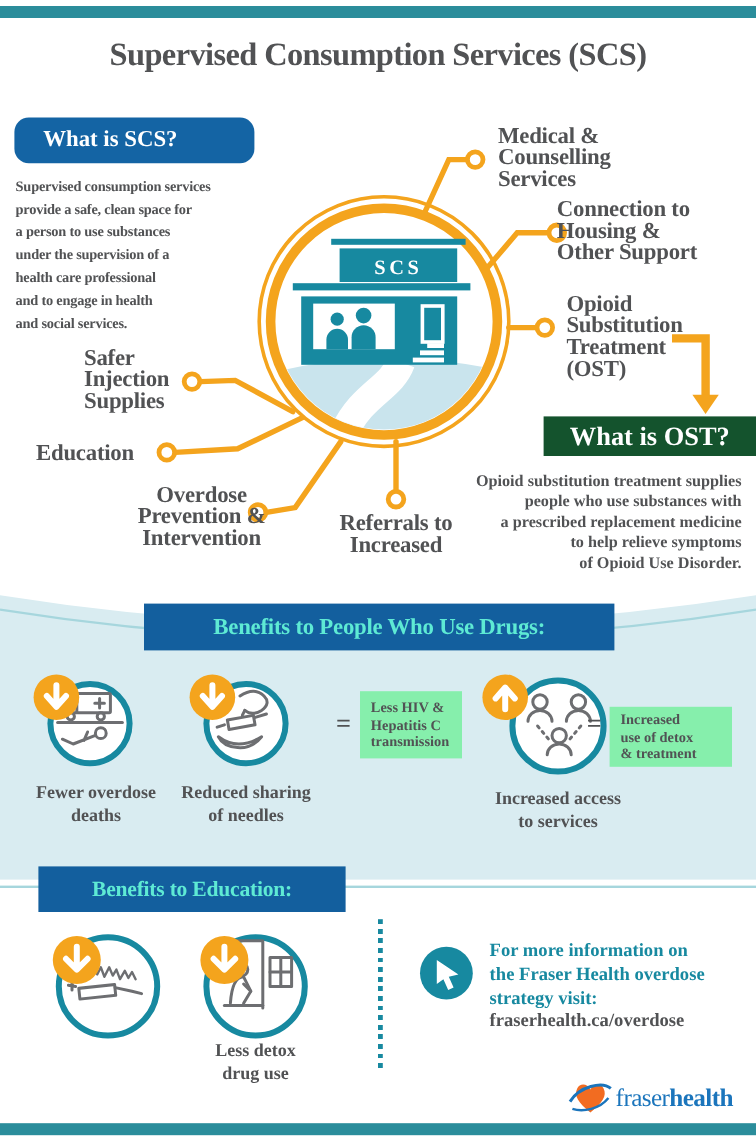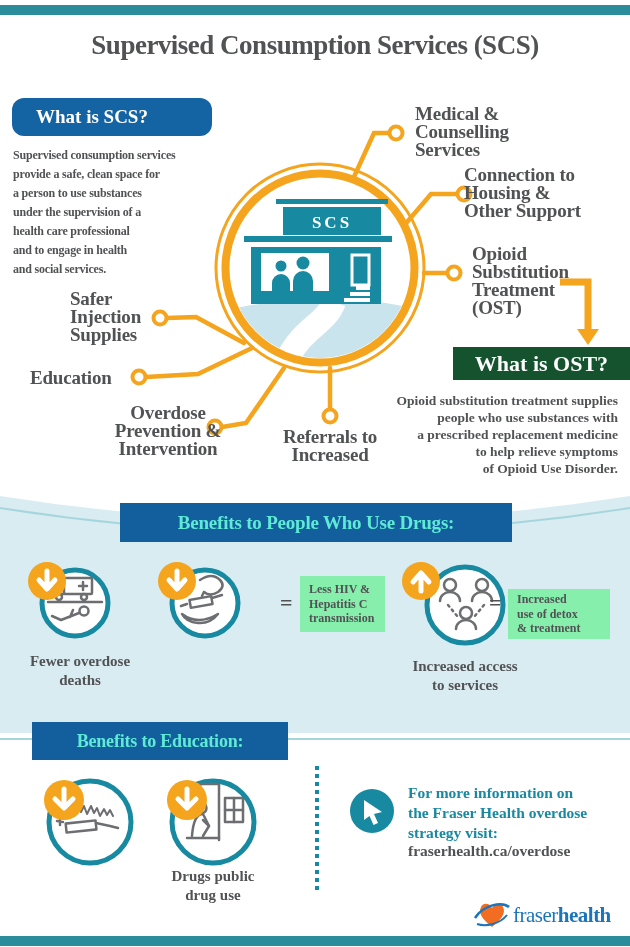--- a/index.html
+++ b/index.html
@@ -189,20 +189,22 @@
       <path d="M48,38 l-2,4"></path>
       <rect x="34" y="44" width="22" height="8" transform="rotate(-10 45 48)"></rect>
       <path d="M56,44 l10,-3 M31,50 l-6,2"></path>
       <path d="M26,60 q16,12 36,0 q-8,10 -20,9 q-12,-1 -16,-9 z"></path>
     </g>
     <circle cx="21" cy="27" r="19" fill="#F4A41D"></circle>
     <g stroke="#ffffff" stroke-width="5" fill="none" stroke-linecap="round" stroke-linejoin="round">
       <path d="M21,17 v16 M13,26 l8,9 l8,-9"></path>
     </g>
   </svg>
+  <div class="abs blabel pre" style="left:135px;top:652px;width:140px;">Reduced sharing
+of needles</div>
   <div class="abs eq" style="left:280px;top:590px;">=</div>
   <div class="abs resbox" style="left:300px;top:576px;width:85px;height:56px;">
     <div class="pre">Less HIV &amp;
 Hepatitis C
 transmission</div>
   </div>
 
   <svg class="abs" style="left:398px;top:557px;" width="115" height="98">
     <circle cx="67" cy="48" r="38" fill="#ffffff" stroke="#1789A0" stroke-width="5"></circle>
     <g stroke="#6d6e71" stroke-width="2.5" fill="none" stroke-linecap="round" stroke-linejoin="round">
@@ -253,21 +255,21 @@
       <circle cx="40" cy="38" r="5.5"></circle>
       <path d="M31,66 c1,-14 4,-22 11,-22 l6,12 l-6,10"></path>
       <path d="M42,50 l6,6"></path>
       <line x1="26" y1="68" x2="58" y2="68"></line>
     </g>
     <circle cx="26" cy="30" r="20" fill="#F4A41D"></circle>
     <g stroke="#ffffff" stroke-width="5" fill="none" stroke-linecap="round" stroke-linejoin="round">
       <path d="M26,19 v17 M17,29 l9,9 l9,-9"></path>
     </g>
   </svg>
-  <div class="abs blabel pre" style="left:143px;top:867px;width:140px;">Drugs public
+  <div class="abs blabel pre" style="left:143px;top:867px;width:140px;">Less detox
 drug use</div>
 
   <div class="abs dots"></div>
 
   <svg class="abs" style="left:349px;top:788px;" width="46" height="46">
     <circle cx="23" cy="23" r="22" fill="#1789A0"></circle>
     <path d="M15,12 L33,24 L25,26 L29,35 L24.5,37 L20.5,28 L15,32 Z" fill="#ffffff"></path>
   </svg>
   <div class="abs info-text pre">For more information on
 the Fraser Health overdose

